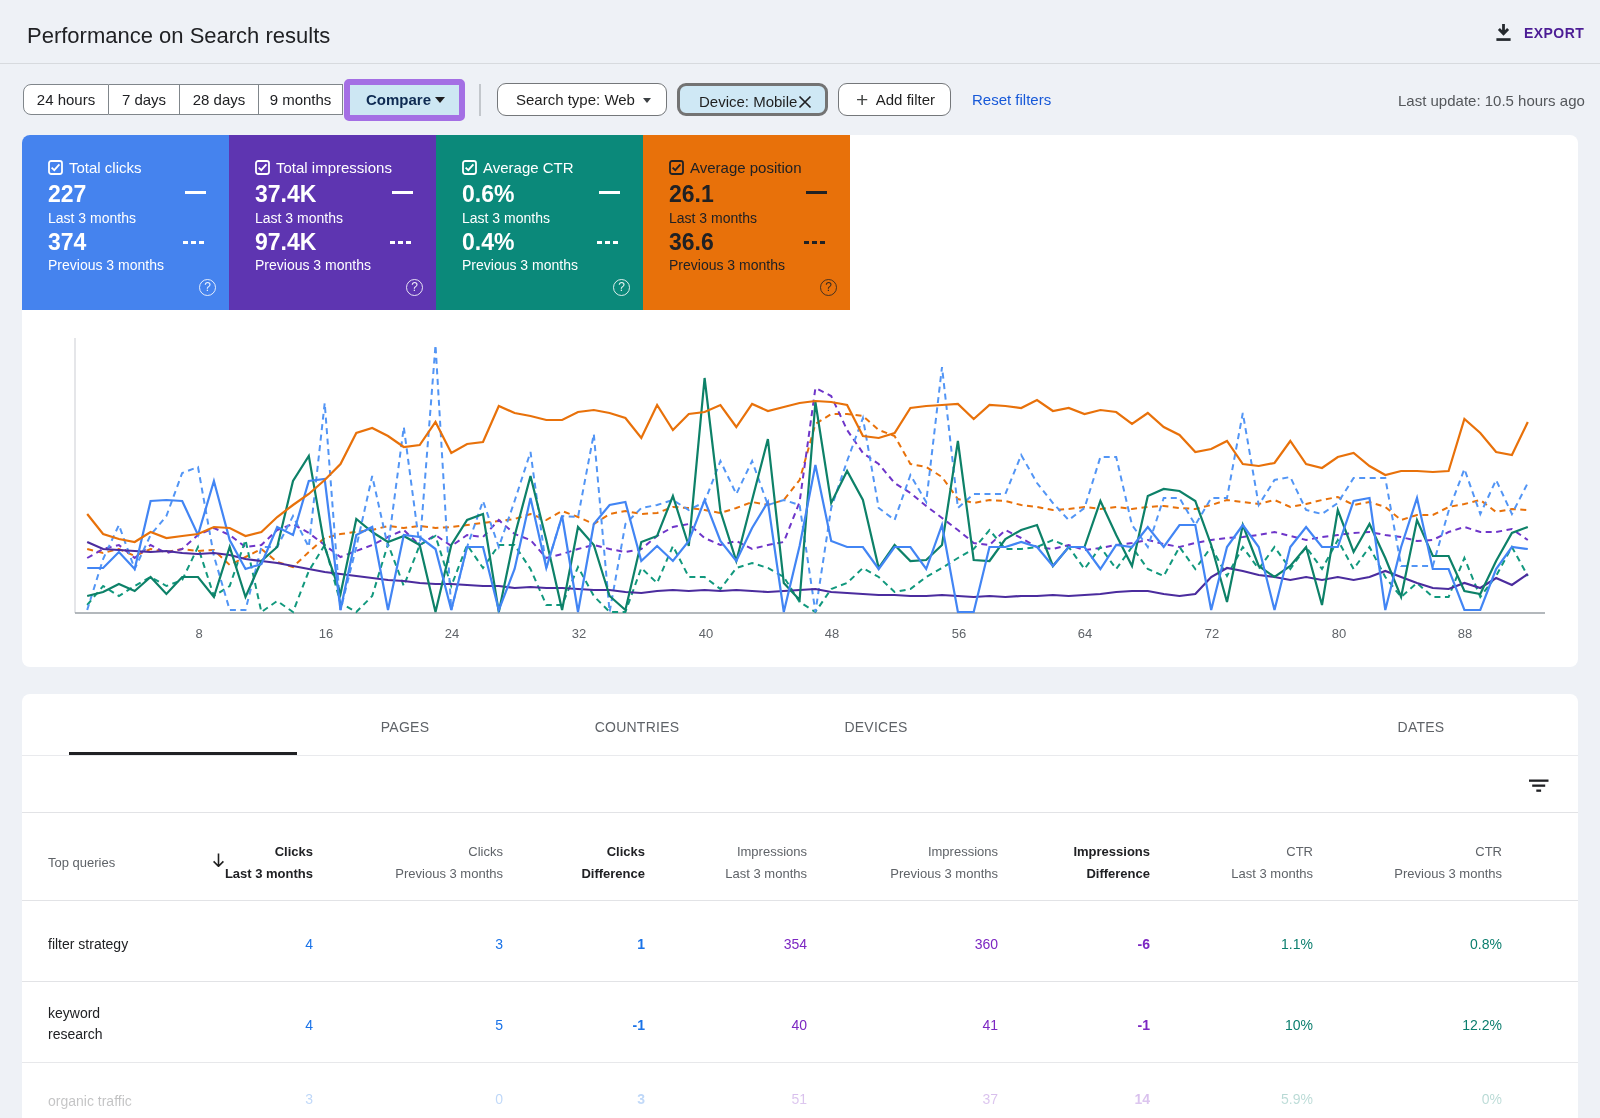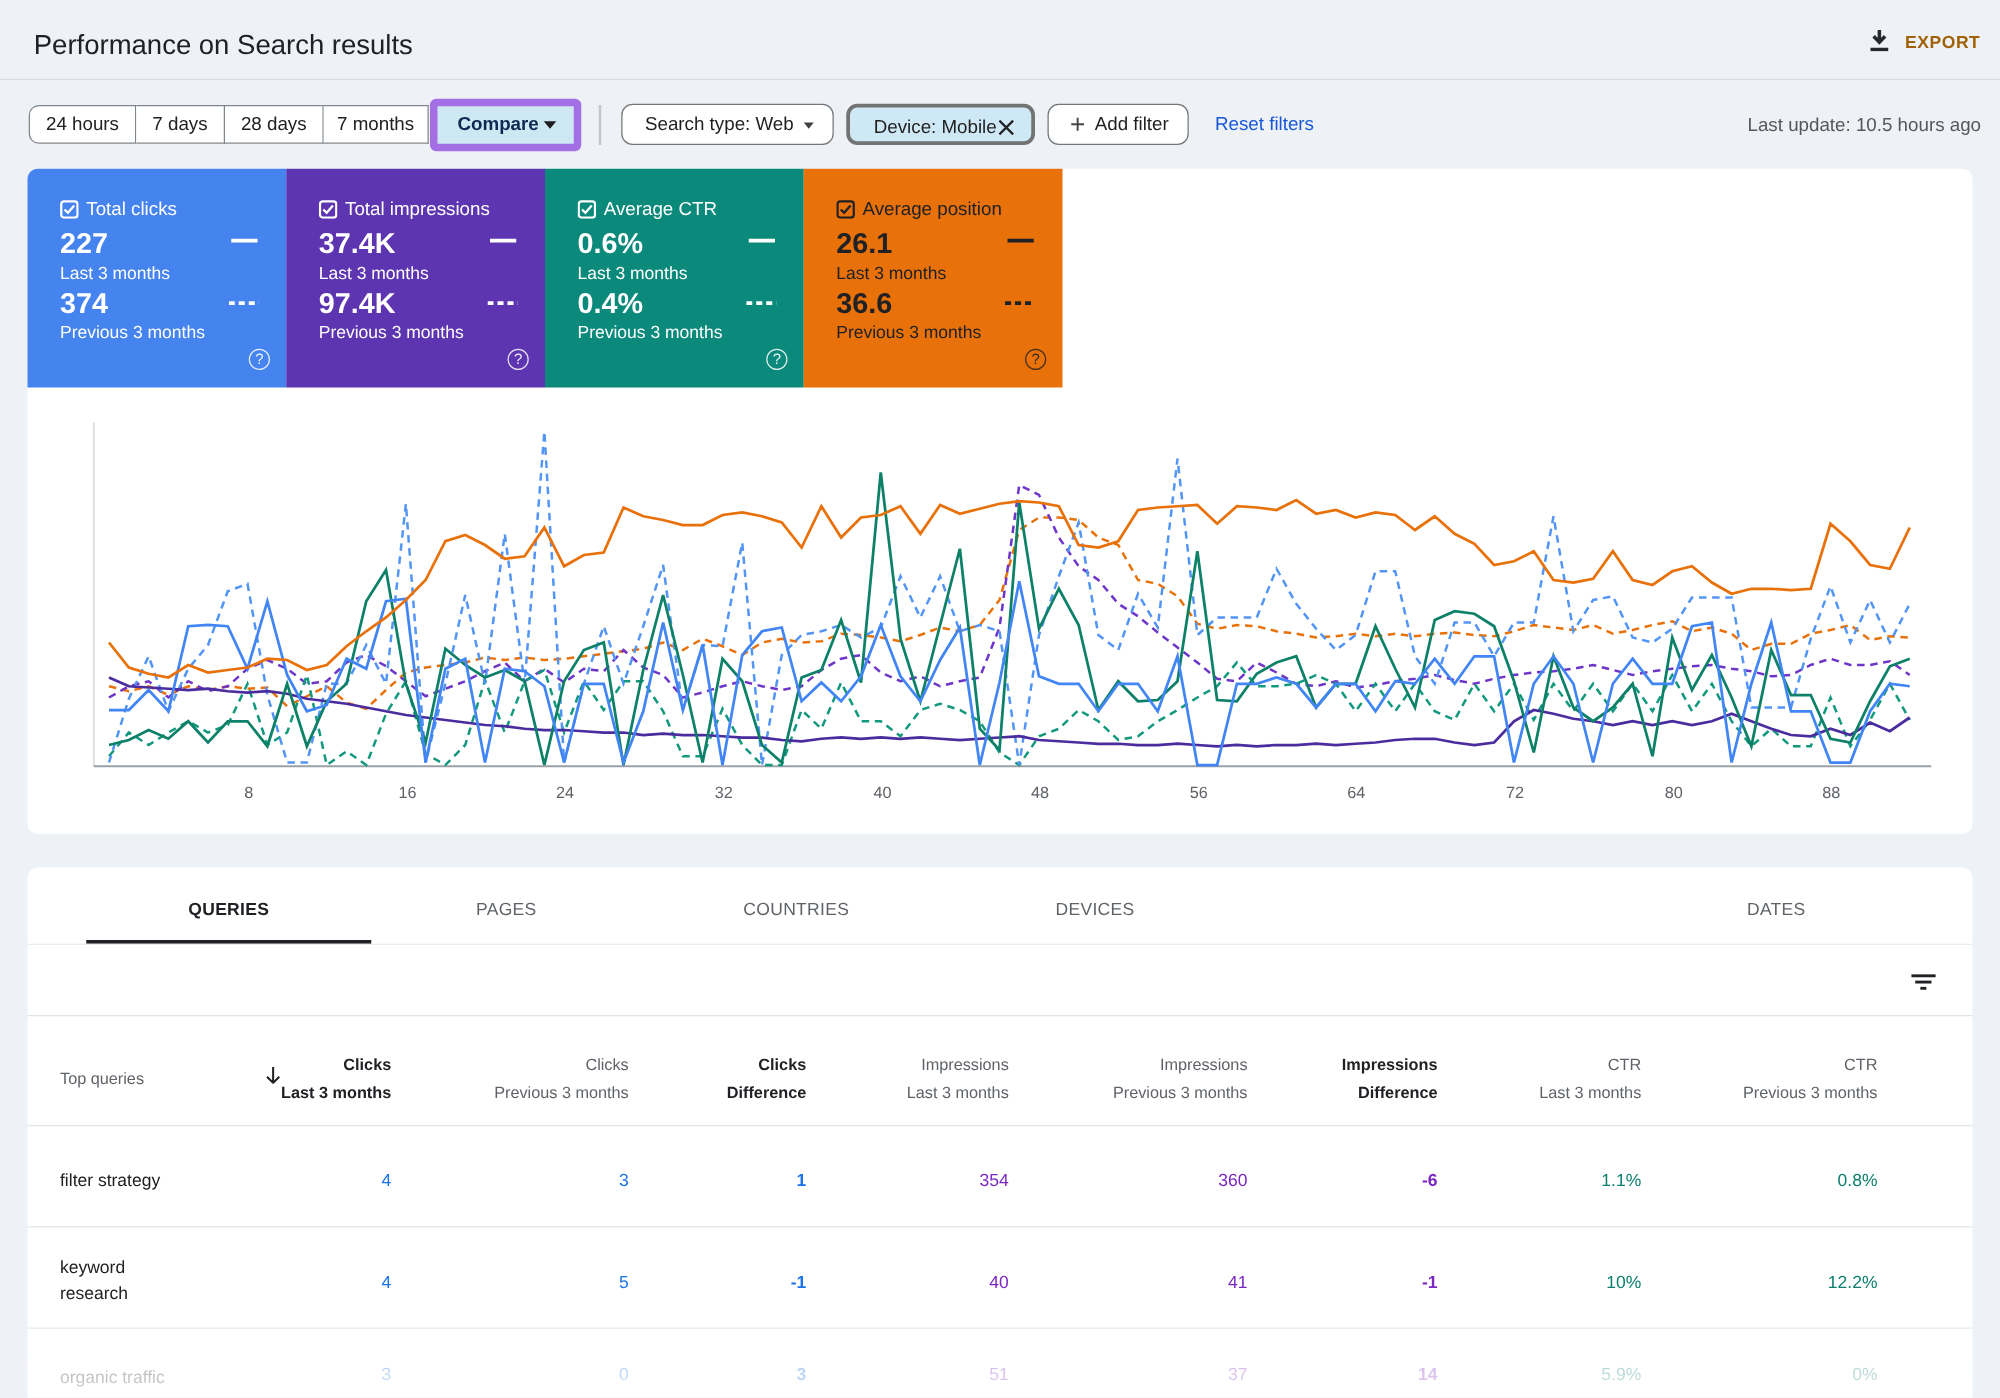--- a/index.html
+++ b/index.html
@@ -2,21 +2,21 @@
 <html><head><meta charset="utf-8">
 <style>
 * { margin:0; padding:0; box-sizing:border-box; }
 html,body { width:1600px; height:1118px; overflow:hidden;
   font-family:"Liberation Sans", sans-serif; background:#eef1f6; color:#202124; }
 .abs { position:absolute; }
 
 #title { left:27px; top:23px; font-size:22px; color:#202124; }
 #export { left:1494px; top:22px; width:100px; height:22px; }
 #export span { position:absolute; left:30px; top:3px; font-size:14px; font-weight:700;
-  letter-spacing:0.45px; color:#a16207; }
+  letter-spacing:0.45px; color:#4c1d95; }
 #hr1 { left:0; top:63px; width:1600px; height:1px; background:#d7dade; }
 
 .seg { top:84px; height:31px; background:#fff; border:1px solid #80868b;
   font-size:15px; color:#202124; text-align:center; line-height:29px; }
 #seg1 { left:23px;  width:86px; border-radius:8px 0 0 8px; }
 #seg2 { left:109px; width:71px; border-left:none; }
 #seg3 { left:180px; width:79px; border-left:none; }
 #seg4 { left:259px; width:84px; border-left:none; }
 #cmpbox { left:344px; top:79px; width:121px; height:42px; border:6px solid #a46fe4;
   border-radius:5px; background:#cde7f3; }
@@ -96,21 +96,21 @@
     <path d="M9.5 2 v9.5 M4.9 7 L9.5 11.8 L14.1 7" stroke="#24292e" stroke-width="2.8" fill="none"></path>
     <rect x="2.4" y="16.2" width="14.2" height="2.7" fill="#24292e"></rect>
   </svg>
   <span>EXPORT</span>
 </div>
 <div class="abs" id="hr1"></div>
 
 <div class="abs seg" id="seg1">24 hours</div>
 <div class="abs seg" id="seg2">7 days</div>
 <div class="abs seg" id="seg3">28 days</div>
-<div class="abs seg" id="seg4">7 months</div>
+<div class="abs seg" id="seg4">9 months</div>
 <div class="abs" id="cmpbox"></div>
 <div class="abs" id="cmp">Compare<span class="car"></span></div>
 <div class="abs" id="vsep"></div>
 <div class="abs pill" id="stype">Search type: Web<span class="car"></span></div>
 <div class="abs" id="chip">Device: Mobile<svg class="x" viewBox="0 0 14 14">
       <path d="M1.5 1.5 L12.5 12.5 M12.5 1.5 L1.5 12.5" stroke="#202124" stroke-width="1.7"></path>
     </svg></div>
 <div class="abs pill" id="addf"><span class="plus">+</span>&nbsp; Add filter</div>
 <div class="abs" id="reset">Reset filters</div>
 <div class="abs" id="lastu">Last update: 10.5 hours ago</div>
@@ -191,21 +191,20 @@
 <polyline fill="none" stroke="#11987d" stroke-width="2" stroke-dasharray="6 4.5" points="65.2,295.0 81.1,276.0 96.9,286.0 112.7,276.0 128.6,267.0 144.4,276.0 160.2,270.0 176.0,237.0 191.9,286.0 207.7,276.0 223.5,230.0 239.4,302.0 255.2,291.0 271.0,302.0 286.8,261.0 302.7,235.0 318.5,293.0 334.3,302.0 350.2,286.0 366.0,234.0 381.8,276.0 397.7,235.0 413.5,226.0 429.3,276.0 445.1,235.0 461.0,258.0 476.8,235.0 492.6,235.0 508.5,259.0 524.3,295.0 540.1,295.0 556.0,257.0 571.8,286.0 587.6,302.0 603.4,302.0 619.3,258.0 635.1,273.0 650.9,236.0 666.8,267.0 682.6,267.0 698.4,279.0 714.3,258.0 730.1,253.0 745.9,258.0 761.8,267.0 777.6,292.0 793.4,302.0 809.2,279.0 825.1,273.0 840.9,258.0 856.7,267.0 872.6,282.0 888.4,279.0 904.2,267.0 920.0,258.0 935.9,248.0 951.7,239.0 967.5,220.0 983.4,239.0 999.2,239.0 1015.0,237.0 1030.9,230.0 1046.7,237.0 1062.5,259.0 1078.4,237.0 1094.2,259.0 1110.0,237.0 1125.8,259.0 1141.7,266.0 1157.5,237.0 1173.3,259.0 1189.2,237.0 1205.0,266.0 1220.8,237.0 1236.7,259.0 1252.5,237.0 1268.3,259.0 1284.1,237.0 1300.0,259.0 1315.8,230.0 1331.6,259.0 1347.5,237.0 1363.3,267.0 1379.1,287.0 1395.0,273.0 1410.8,287.0 1426.6,287.0 1442.4,248.0 1458.3,287.0 1474.1,266.0 1489.9,237.0 1505.8,266.0"></polyline>
 <polyline fill="none" stroke="#5295f5" stroke-width="2" stroke-dasharray="6 4.5" points="65.2,300.0 81.1,249.0 96.9,215.0 112.7,259.0 128.6,225.0 144.4,206.0 160.2,163.0 176.0,157.0 191.9,246.0 207.7,300.0 223.5,300.0 239.4,237.0 255.2,237.0 271.0,206.0 286.8,237.0 302.7,93.0 318.5,300.0 334.3,237.0 350.2,166.0 366.0,237.0 381.8,117.0 397.7,237.0 413.5,35.0 429.3,300.0 445.1,237.0 461.0,191.0 476.8,237.0 492.6,191.0 508.5,142.0 524.3,258.0 540.1,206.0 556.0,207.0 571.8,124.0 587.6,302.0 603.4,214.0 619.3,198.0 635.1,195.0 650.9,190.0 666.8,200.0 682.6,192.0 698.4,151.0 714.3,184.0 730.1,151.0 745.9,195.0 761.8,190.0 777.6,195.0 793.4,302.0 809.2,198.0 825.1,151.0 840.9,108.0 856.7,198.0 872.6,210.0 888.4,165.0 904.2,192.0 920.0,57.0 935.9,198.0 951.7,184.0 967.5,184.0 983.4,184.0 999.2,145.0 1015.0,173.0 1030.9,193.0 1046.7,210.0 1062.5,198.0 1078.4,147.0 1094.2,147.0 1110.0,215.0 1125.8,237.0 1141.7,188.0 1157.5,188.0 1173.3,215.0 1189.2,188.0 1205.0,188.0 1220.8,103.0 1236.7,195.0 1252.5,170.0 1268.3,167.0 1284.1,200.0 1300.0,204.0 1315.8,193.0 1331.6,168.0 1347.5,168.0 1363.3,168.0 1379.1,256.0 1395.0,256.0 1410.8,256.0 1426.6,201.0 1442.4,159.0 1458.3,204.0 1474.1,170.0 1489.9,204.0 1505.8,173.0"></polyline>
 <polyline fill="none" stroke="#4b2c9e" stroke-width="2.2" points="65.2,232.0 81.1,239.0 96.9,240.0 112.7,241.0 128.6,242.0 144.4,241.0 160.2,243.0 176.0,244.0 191.9,243.0 207.7,245.0 223.5,249.0 239.4,251.0 255.2,253.0 271.0,256.0 286.8,259.0 302.7,262.0 318.5,264.0 334.3,266.0 350.2,268.0 366.0,270.0 381.8,271.0 397.7,273.0 413.5,274.0 429.3,274.0 445.1,275.0 461.0,276.0 476.8,276.0 492.6,278.0 508.5,277.0 524.3,278.0 540.1,278.0 556.0,279.0 571.8,280.0 587.6,280.0 603.4,282.0 619.3,283.0 635.1,281.0 650.9,280.0 666.8,281.0 682.6,280.0 698.4,281.0 714.3,280.0 730.1,281.0 745.9,282.0 761.8,281.0 777.6,280.0 793.4,279.0 809.2,282.0 825.1,283.0 840.9,284.0 856.7,285.0 872.6,285.0 888.4,286.0 904.2,286.0 920.0,285.0 935.9,286.0 951.7,287.0 967.5,286.0 983.4,287.0 999.2,286.0 1015.0,286.0 1030.9,285.0 1046.7,286.0 1062.5,285.0 1078.4,284.0 1094.2,282.0 1110.0,281.0 1125.8,281.0 1141.7,284.0 1157.5,286.0 1173.3,284.0 1189.2,267.0 1205.0,258.0 1220.8,261.0 1236.7,265.0 1252.5,267.0 1268.3,270.0 1284.1,267.0 1300.0,270.0 1315.8,267.0 1331.6,270.0 1347.5,267.0 1363.3,261.0 1379.1,267.0 1395.0,273.0 1410.8,278.0 1426.6,279.0 1442.4,273.0 1458.3,278.0 1474.1,268.0 1489.9,275.0 1505.8,264.0"></polyline>
 <polyline fill="none" stroke="#0d8168" stroke-width="2.2" points="65.2,286.0 81.1,282.0 96.9,274.0 112.7,281.0 128.6,267.0 144.4,284.0 160.2,267.0 176.0,267.0 191.9,287.0 207.7,237.0 223.5,287.0 239.4,251.0 255.2,237.0 271.0,171.0 286.8,146.0 302.7,237.0 318.5,284.0 334.3,209.0 350.2,222.0 366.0,232.0 381.8,226.0 397.7,235.0 413.5,302.0 429.3,235.0 445.1,210.0 461.0,204.0 476.8,302.0 492.6,226.0 508.5,166.0 524.3,230.0 540.1,300.0 556.0,217.0 571.8,235.0 587.6,286.0 603.4,300.0 619.3,232.0 635.1,226.0 650.9,186.0 666.8,236.0 682.6,68.0 698.4,201.0 714.3,251.0 730.1,190.0 745.9,129.0 761.8,273.0 777.6,290.0 793.4,92.0 809.2,193.0 825.1,161.0 840.9,190.0 856.7,258.0 872.6,235.0 888.4,251.0 904.2,250.0 920.0,235.0 935.9,131.0 951.7,250.0 967.5,251.0 983.4,229.0 999.2,220.0 1015.0,215.0 1030.9,256.0 1046.7,237.0 1062.5,237.0 1078.4,191.0 1094.2,225.0 1110.0,256.0 1125.8,186.0 1141.7,179.0 1157.5,181.0 1173.3,191.0 1189.2,235.0 1205.0,292.0 1220.8,215.0 1236.7,256.0 1252.5,267.0 1268.3,256.0 1284.1,237.0 1300.0,295.0 1315.8,200.0 1331.6,242.0 1347.5,214.0 1363.3,248.0 1379.1,287.0 1395.0,210.0 1410.8,246.0 1426.6,246.0 1442.4,281.0 1458.3,284.0 1474.1,251.0 1489.9,223.0 1505.8,217.0"></polyline>
 <polyline fill="none" stroke="#4285f4" stroke-width="2.2" points="65.2,258.0 81.1,258.0 96.9,242.0 112.7,259.0 128.6,191.0 144.4,190.0 160.2,191.0 176.0,225.0 191.9,171.0 207.7,230.0 223.5,259.0 239.4,254.0 255.2,217.0 271.0,225.0 286.8,171.0 302.7,169.0 318.5,300.0 334.3,225.0 350.2,217.0 366.0,300.0 381.8,225.0 397.7,227.0 413.5,239.0 429.3,300.0 445.1,237.0 461.0,237.0 476.8,300.0 492.6,259.0 508.5,188.0 524.3,258.0 540.1,206.0 556.0,302.0 571.8,214.0 587.6,195.0 603.4,192.0 619.3,251.0 635.1,236.0 650.9,251.0 666.8,231.0 682.6,190.0 698.4,231.0 714.3,251.0 730.1,218.0 745.9,192.0 761.8,302.0 777.6,236.0 793.4,155.0 809.2,231.0 825.1,237.0 840.9,237.0 856.7,259.0 872.6,237.0 888.4,237.0 904.2,259.0 920.0,215.0 935.9,302.0 951.7,302.0 967.5,237.0 983.4,237.0 999.2,232.0 1015.0,237.0 1030.9,256.0 1046.7,237.0 1062.5,237.0 1078.4,259.0 1094.2,235.0 1110.0,237.0 1125.8,217.0 1141.7,237.0 1157.5,215.0 1173.3,215.0 1189.2,300.0 1205.0,237.0 1220.8,215.0 1236.7,237.0 1252.5,300.0 1268.3,237.0 1284.1,217.0 1300.0,237.0 1315.8,237.0 1331.6,191.0 1347.5,188.0 1363.3,300.0 1379.1,237.0 1395.0,188.0 1410.8,259.0 1426.6,259.0 1442.4,300.0 1458.3,300.0 1474.1,259.0 1489.9,237.0 1505.8,239.0"></polyline>
 <polyline fill="none" stroke="#e8710a" stroke-width="2.2" points="65.2,204.0 81.1,224.0 96.9,229.0 112.7,232.0 128.6,222.0 144.4,228.0 160.2,226.0 176.0,224.0 191.9,217.0 207.7,218.0 223.5,226.0 239.4,222.0 255.2,207.0 271.0,195.0 286.8,184.0 302.7,170.0 318.5,154.0 334.3,123.0 350.2,118.0 366.0,126.0 381.8,137.0 397.7,135.0 413.5,112.0 429.3,143.0 445.1,134.0 461.0,132.0 476.8,96.0 492.6,103.0 508.5,106.0 524.3,110.0 540.1,110.0 556.0,102.0 571.8,100.0 587.6,103.0 603.4,108.0 619.3,128.0 635.1,95.0 650.9,120.0 666.8,104.0 682.6,102.0 698.4,95.0 714.3,117.0 730.1,94.0 745.9,101.0 761.8,97.0 777.6,93.0 793.4,91.0 809.2,92.0 825.1,95.0 840.9,126.0 856.7,128.0 872.6,123.0 888.4,98.0 904.2,96.0 920.0,95.0 935.9,94.0 951.7,109.0 967.5,95.0 983.4,96.0 999.2,98.0 1015.0,90.0 1030.9,101.0 1046.7,98.0 1062.5,104.0 1078.4,100.0 1094.2,102.0 1110.0,114.0 1125.8,103.0 1141.7,117.0 1157.5,125.0 1173.3,142.0 1189.2,139.0 1205.0,131.0 1220.8,154.0 1236.7,156.0 1252.5,153.0 1268.3,131.0 1284.1,154.0 1300.0,158.0 1315.8,147.0 1331.6,143.0 1347.5,156.0 1363.3,165.0 1379.1,161.0 1395.0,161.0 1410.8,162.0 1426.6,161.0 1442.4,109.0 1458.3,123.0 1474.1,142.0 1489.9,145.0 1505.8,112.0"></polyline>
   </svg>
 </div>
 
 <div class="abs" id="tcard">
-  <div class="tab" style="left:47px;   width:228px; color:#202124; font-weight:700;">QUERIES</div>
   <div class="tab" style="left:275px;  width:216px;">PAGES</div>
   <div class="tab" style="left:491px;  width:248px;">COUNTRIES</div>
   <div class="tab" style="left:739px;  width:230px;">DEVICES</div>
   <div class="tab" style="left:1291px; width:216px;">DATES</div>
   <div id="tabu"></div>
   <div id="tabline"></div>
   <div id="frow">
     <svg width="20" height="14" viewBox="0 0 20 14" style="position:absolute;left:1507px;top:24px">
       <rect x="0" y="0.5" width="19.5" height="2.3" fill="#202124"></rect>
       <rect x="3.2" y="5.5" width="13" height="2.3" fill="#202124"></rect>

